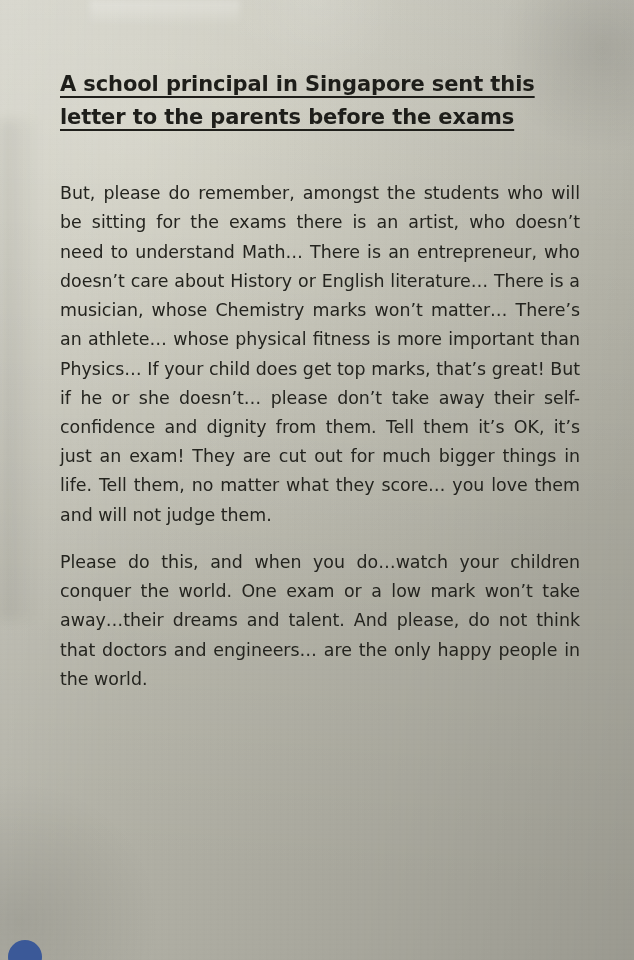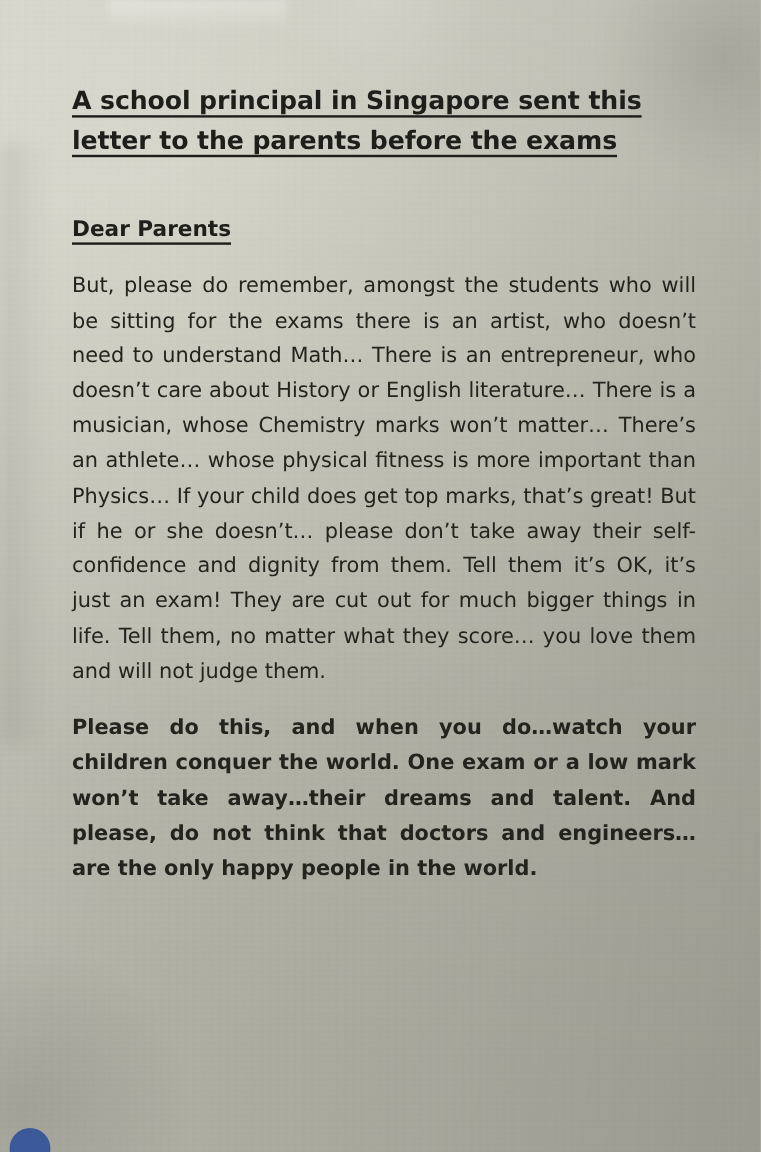--- a/index.html
+++ b/index.html
@@ -119,21 +119,20 @@
     font-size: 17.4px;
     line-height: 1.68;
     margin: 0 0 18px 0;
     text-align: justify;
     text-justify: inter-word;
     color: #24241f;
     width: 520px;
   }
   p.body-par:last-of-type {
     margin-bottom: 4px;
-    font-weight: bold;
   }
 
   .signoff {
     font-weight: bold;
     font-size: 17.4px;
     margin-top: 40px;
     color: #1e1e1a;
   }
 
   
@@ -155,23 +154,20 @@
   <div class="noise"></div>
   <div class="crease-top"></div>
   <div class="smudge-left"></div>
 
   <div class="content">
 
     <div class="title-wrap">
       <span class="doc-title">A school principal in Singapore sent this letter to the parents before the exams</span>
     </div>
 
-    <div>
-      <span class="salutation">Dear Parents</span>
-    </div>
 
     <p class="body-par">But, please do remember, amongst the students who will be sitting for the exams there is an artist,  who doesn’t need to understand Math… There is an entrepreneur, who doesn’t care about History or English literature… There is a musician, whose Chemistry marks won’t matter… There’s an athlete… whose physical fitness is more important than Physics… If your child does get top marks, that’s great!  But if he or she doesn’t… please don’t take away their self-confidence and dignity from them.  Tell them it’s OK, it’s just an exam! They are cut  out for much bigger things in life. Tell them, no matter what they score… you love them and will not judge them.</p>
     <p class="body-par">Please do this, and when you do…watch your children conquer the world. One exam or a low mark won’t take away…their dreams and talent. And please, do not think that doctors and engineers… are the only happy people in the world.</p>
 
   </div>
 
   <div class="avatar-sliver" style="background: rgb(59, 89, 152);"></div>
 </div>
 
 </body></html>

